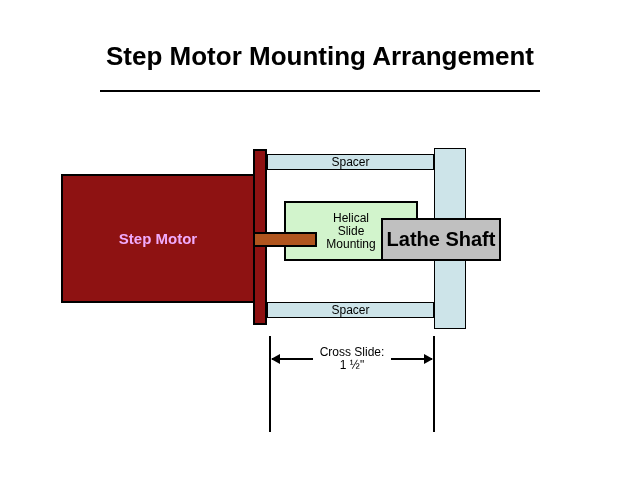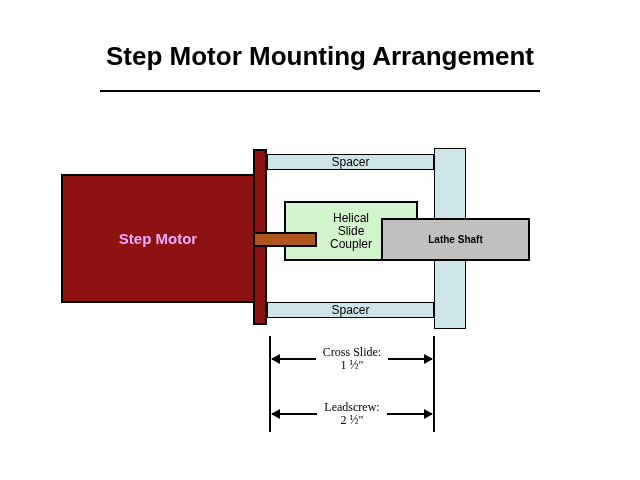--- a/index.html
+++ b/index.html
@@ -70,39 +70,39 @@
   .coupler {
     left: 284px; top: 201px; width: 134px; height: 60px;
     background: var(--coupler_green, #d2f4cc);
     border: 2px solid var(--outline, #000);
     flex-direction: column;
     font-size: 12px; line-height: 13px;
     text-align: center;
     z-index: 2;
   }
   .lathe {
-    left: 381px; top: 218px; width: 149px; height: 43px;
+    left: 381px; top: 218px; width: 120px; height: 43px;
     background: var(--lathe_gray, #c0c0c0);
     border: 2px solid var(--outline, #000);
-    font-weight: bold; font-size: 10px;
+    font-weight: bold; font-size: 20px;
     z-index: 4;
   }
 
   .ext {
     position: absolute;
     top: 336px; width: 2px; height: 96px;
     background: #000;
   }
   .ext-left { left: 269px; }
   .ext-right { left: 433px; }
 
   .dim {
     position: absolute;
     left: 271px; width: 162px; height: 26px;
-    display: flex; align-items: center; justify-content: center; font-family: Liberation Serif, serif;
+    display: flex; align-items: center; justify-content: center;
   }
   .dim1 { top: 346px; }
   .dim2 { top: 401px; }
   .dim-line {
     position: absolute;
     left: 1px; right: 1px; top: 12px; height: 2px;
     background: #000;
   }
   .arr {
     position: absolute; top: 8px;
@@ -142,21 +142,21 @@
 
   <div class="box spacer spacer-bottom">
     <span>Spacer</span>
   </div>
 
   <div class="bluebar"></div>
 
   <div class="box coupler">
     <div>Helical</div>
     <div>Slide</div>
-    <div>Coupler</div>
+    <div>Mounting</div>
   </div>
 
   <div class="shaft"></div>
 
   <div class="box lathe">
     <span>Lathe Shaft</span>
   </div>
 
   <div class="ext ext-left"></div>
   <div class="ext ext-right"></div>
@@ -164,23 +164,14 @@
   <div class="dim dim1">
     <div class="dim-line"></div>
     <div class="arr arr-l"></div>
     <div class="arr arr-r"></div>
     <div class="dim-label">
       <div>Cross Slide:</div>
       <div>1 ½"</div>
     </div>
   </div>
 
-  <div class="dim dim2">
-    <div class="dim-line"></div>
-    <div class="arr arr-l"></div>
-    <div class="arr arr-r"></div>
-    <div class="dim-label">
-      <div>Leadscrew:</div>
-      <div>2 ½"</div>
-    </div>
-  </div>
 
 </div>
 
 </body></html>

